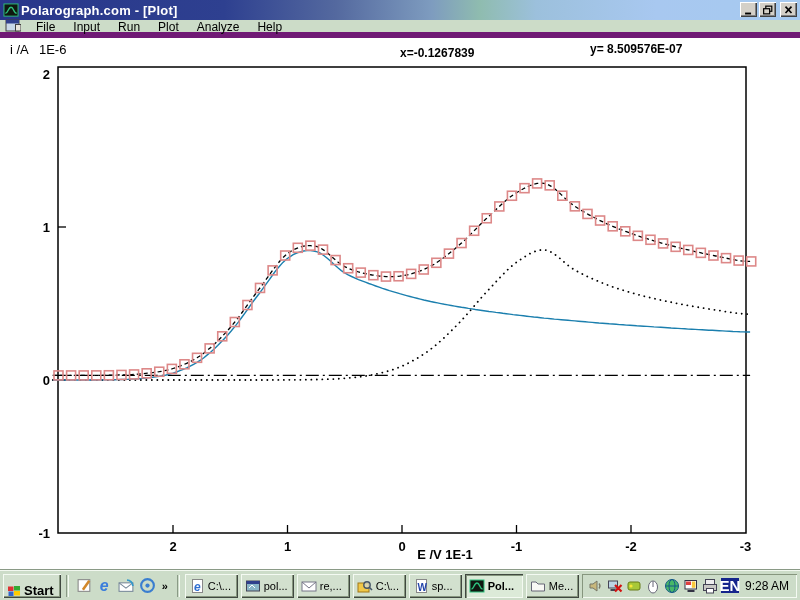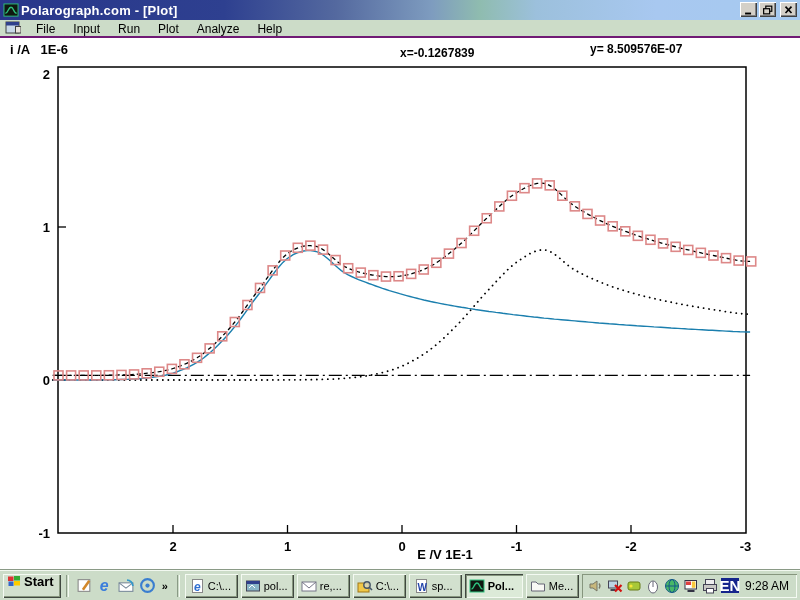--- a/index.html
+++ b/index.html
@@ -15,43 +15,43 @@
   .appicon { width:16px; height:15px; display:inline-block; }
 
   .btn3d { background:#d4d0c8; width:17px; height:15px; display:inline-flex;
     align-items:center; justify-content:center;
     box-shadow:inset 1px 1px 0 #ffffff, inset -1px -1px 0 #404040, inset -2px -2px 0 #808080; }
   .btngrp { position:absolute; right:3px; top:2px; display:flex; gap:2px; }
   .btngrp .close { margin-left:2px; }
 
   
   #menubar { position:absolute; left:0; top:20px; width:800px; height:18px;
-    background:#ccdcc8; display:flex; align-items:center; border-bottom:2px solid #701a75; }
+    background:#ccdcc8; display:flex; align-items:center; border-bottom:6px solid #701a75; }
   #mdi-icon { width:16px; height:14px; margin:0 6px 0 5px; }
   .menuitem { font-size:12px; color:#000; padding:2px 9px; cursor:default; }
   #menubar .btngrp { top:22px; }
   #menubar .btn3d { background:#d6e2d2; height:14px; }
 
   
   #client { position:absolute; left:0; top:38px; width:800px; height:532px; background:#fff; }
-  #ylabel { position:absolute; left:10px; top:4px; font-size:13px; font-weight:bold; white-space:pre; }
+  #ylabel { position:absolute; left:10px; top:4px; font-size:13px; font-weight:normal; white-space:pre; }
   #readout-x { position:absolute; left:400px; top:8px; font-size:12px; font-weight:bold; }
   #readout-y { position:absolute; left:590px; top:4px; font-size:12px; font-weight:bold; }
   #plot-svg { position:absolute; left:0; top:0; }
   #plot-svg text { font-family:"Liberation Sans",sans-serif; font-weight:bold; font-size:13px; fill:#000; }
 
   
   #taskbar { position:absolute; left:0; top:570px; width:800px; height:30px;
     background:#ccdcc8; border-top:1px solid #f2f8f0; box-shadow:0 -1px 0 #8a9a86;
     display:flex; align-items:center; padding:0 3px; gap:3px; }
   .tb-raised { background:#d2e0ce;
     box-shadow:inset 1px 1px 0 #f4faf2, inset -1px -1px 0 #404840, inset -2px -2px 0 #86967e; }
   .tb-sunken { background:#dcead8;
     box-shadow:inset 1px 1px 0 #404840, inset 2px 2px 0 #86967e, inset -1px -1px 0 #f4faf2; }
-  #start-btn { height:24px; display:flex; align-items:flex-start; gap:3px; padding:0 7px 0 4px;
+  #start-btn { height:24px; display:flex; align-items:flex-end; gap:3px; padding:0 7px 0 4px;
     font-weight:bold; font-size:13px; }
   .vsep { width:3px; height:22px; border-left:1px solid #8a9a86; border-right:1px solid #f4faf2; margin:0 2px; }
   #quicklaunch { display:flex; align-items:center; gap:4px; padding:0 2px; }
   .ql-ic { width:17px; height:17px; display:inline-block; }
   .chev { font-size:11px; font-weight:bold; padding:0 2px; }
   .taskbtn { height:24px; width:53px; display:flex; align-items:center; gap:3px;
     padding:0 4px; font-size:11px; overflow:hidden; white-space:nowrap; }
   .taskbtn.active { font-weight:bold; width:58px; }
   .taskbtn .tb-icon { width:16px; height:16px; flex:none; }
   #tray { margin-left:auto; height:24px; display:flex; align-items:center; gap:3px;

